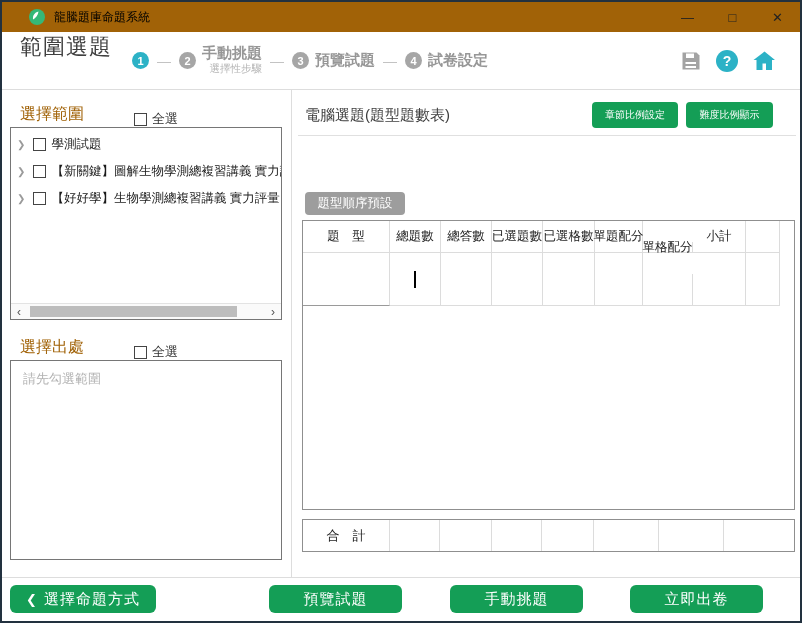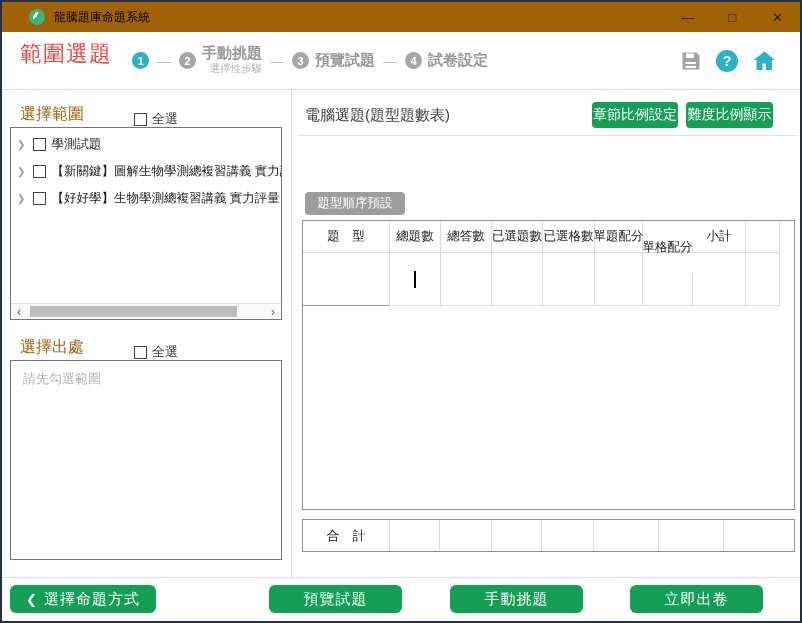--- a/index.html
+++ b/index.html
@@ -10,21 +10,21 @@
     font-family:"Liberation Sans","DejaVu Sans",sans-serif; color:#222;
   }
   
   .titlebar { position:absolute; top:0; left:0; right:0; height:30px; display:flex; align-items:center; padding-left:27px; background:#a16207; }
   .titlebar .logo { width:16px; height:16px; margin-right:9px; }
   .titlebar .app-title { font-size:12px; color:#000; white-space:nowrap; }
   .win-controls { position:absolute; right:0; top:0; height:30px; display:flex; }
   .win-btn { width:45px; height:30px; display:flex; align-items:center; justify-content:center; font-size:13px; color:#222; cursor:default; }
   
   .header { position:absolute; top:30px; left:0; right:0; height:58px; border-bottom:1px solid #ddd; background:#fff; }
-  .page-title { position:absolute; left:18px; top:7px; font-size:22px; color:#ef4444; letter-spacing:1px; white-space:nowrap; }
+  .page-title { position:absolute; left:18px; top:0; font-size:22px; color:#404040; letter-spacing:1px; white-space:nowrap; }
   .steps { position:absolute; left:130px; top:0; height:100%; display:flex; align-items:center; }
   .step { display:flex; align-items:center; }
   .step-circle { width:17px; height:17px; border-radius:50%; background:#a6a6a6; color:#fff; font-size:11px; font-weight:bold; display:flex; align-items:center; justify-content:center; flex:none; }
   .step.active .step-circle { background:#2cb2c6; }
   .step-texts { margin-left:6px; display:flex; flex-direction:column; justify-content:center; }
   .step-label { font-size:15px; font-weight:bold; color:#979797; white-space:nowrap; line-height:1.1; }
   .step.active .step-label { color:#2cb2c6; }
   .step-sub { font-size:10.5px; color:#b5b5b5; white-space:nowrap; margin-top:1px;text-align:right; }
   .step-dash { color:#c3c3c3; font-size:14px; margin:0 8px; }
   .header-icons { position:absolute; right:24px; top:0; height:100%; display:flex; align-items:center; gap:15px; }
@@ -39,21 +39,21 @@
   .tree-label { font-size:12.5px; color:#1a1a1a; white-space:nowrap; }
   .hscroll { position:absolute; left:0; right:0; bottom:0; height:16px; background:#fafafa; border-top:1px solid #e3e3e3; }
   .hscroll .arr { position:absolute; top:0; height:15px; width:14px; display:flex; align-items:center; justify-content:center; color:#555; font-size:12px; }
   .hscroll .arr.left { left:1px; } .hscroll .arr.right { right:1px; }
   .hscroll .thumb { position:absolute; left:19px; top:2px; width:207px; height:11px; background:#bdbdbd; }
   .source-box { position:absolute; left:8px; top:358px; width:272px; height:200px; border:1px solid #767676; background:#fff;padding-left:12px; }
   .placeholder { position:absolute; left:12px; top:9px; font-size:13px; color:#b2b2b2; white-space:nowrap; }
   .vdivider { position:absolute; left:289px; top:88px; width:1px; height:487px; background:#ddd; }
   
   .rp-title { position:absolute; left:303px; top:104px; font-size:15px; color:#3d3d3d; white-space:nowrap; }
-  .btn-green-sm { position:absolute; top:100px; height:26px; background:#149e56; color:#fff; font-size:14px; border-radius:4px; display:flex; align-items:center; justify-content:center; white-space:nowrap; padding:0 6px; }
+  .btn-green-sm { position:absolute; top:100px; height:26px; background:#149e56; color:#fff; font-size:10px; border-radius:4px; display:flex; align-items:center; justify-content:center; white-space:nowrap; padding:0 6px; }
   .btn-chapter { left:590px; width:86px; }
   .btn-difficulty { left:684px; width:87px; }
   .rp-sep { position:absolute; left:296px; top:133px; width:498px; height:1px; background:#e0e0e0; }
   .btn-type-order { position:absolute; left:303px; top:190px; width:100px; height:23px; background:#9d9d9d; color:#fff; font-size:12.5px; border-radius:4px; display:flex; align-items:center; justify-content:center; white-space:nowrap; }
   .grid-box { position:absolute; left:300px; top:218px; width:493px; height:290px; border:1px solid #8f8f8f; background:#fff; }
   .grid-row { display:flex; }
   .grid-head { height:32px; }
   .grid-body { height:53px; }
   .gcell { border-right:1px solid #dcdcdc; border-bottom:1px solid #dcdcdc; display:flex; align-items:center; justify-content:center; font-size:12.5px; color:#222; white-space:nowrap; overflow:visible; flex:none; }
   .c0{width:87px;} .c1{width:51px;} .c2{width:51px;} .c3{width:51px;} .c4{width:52px;}

